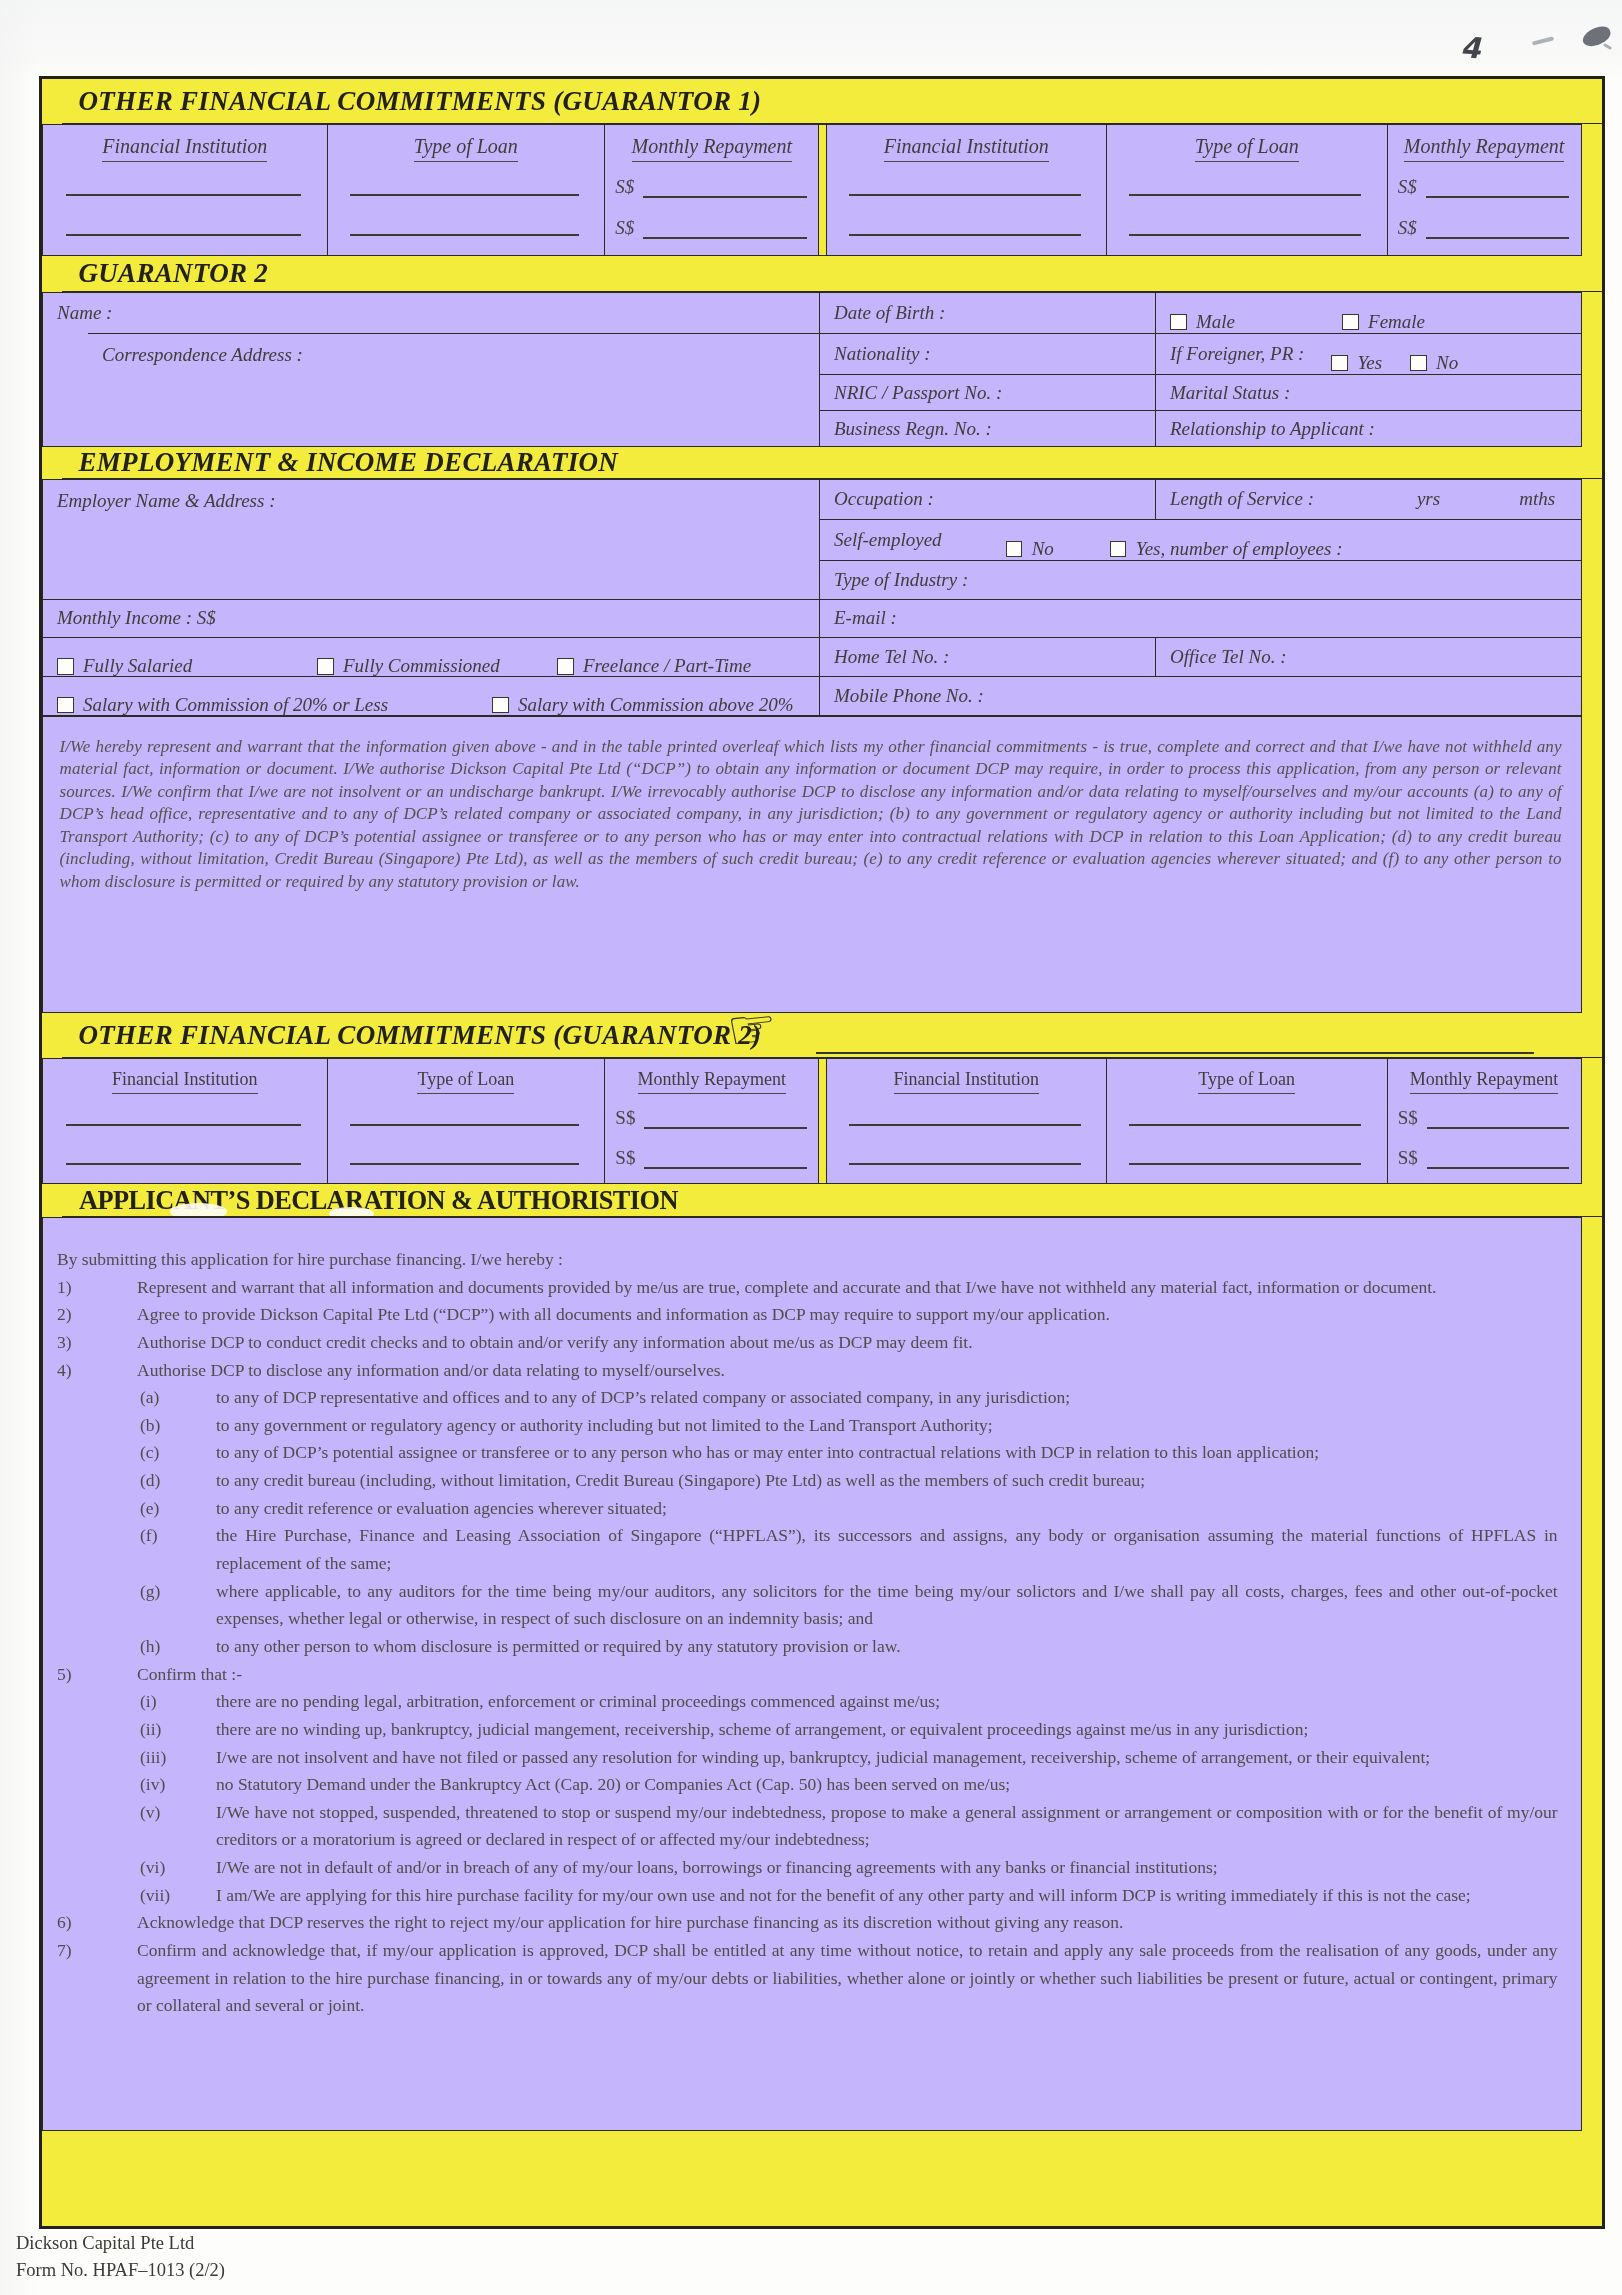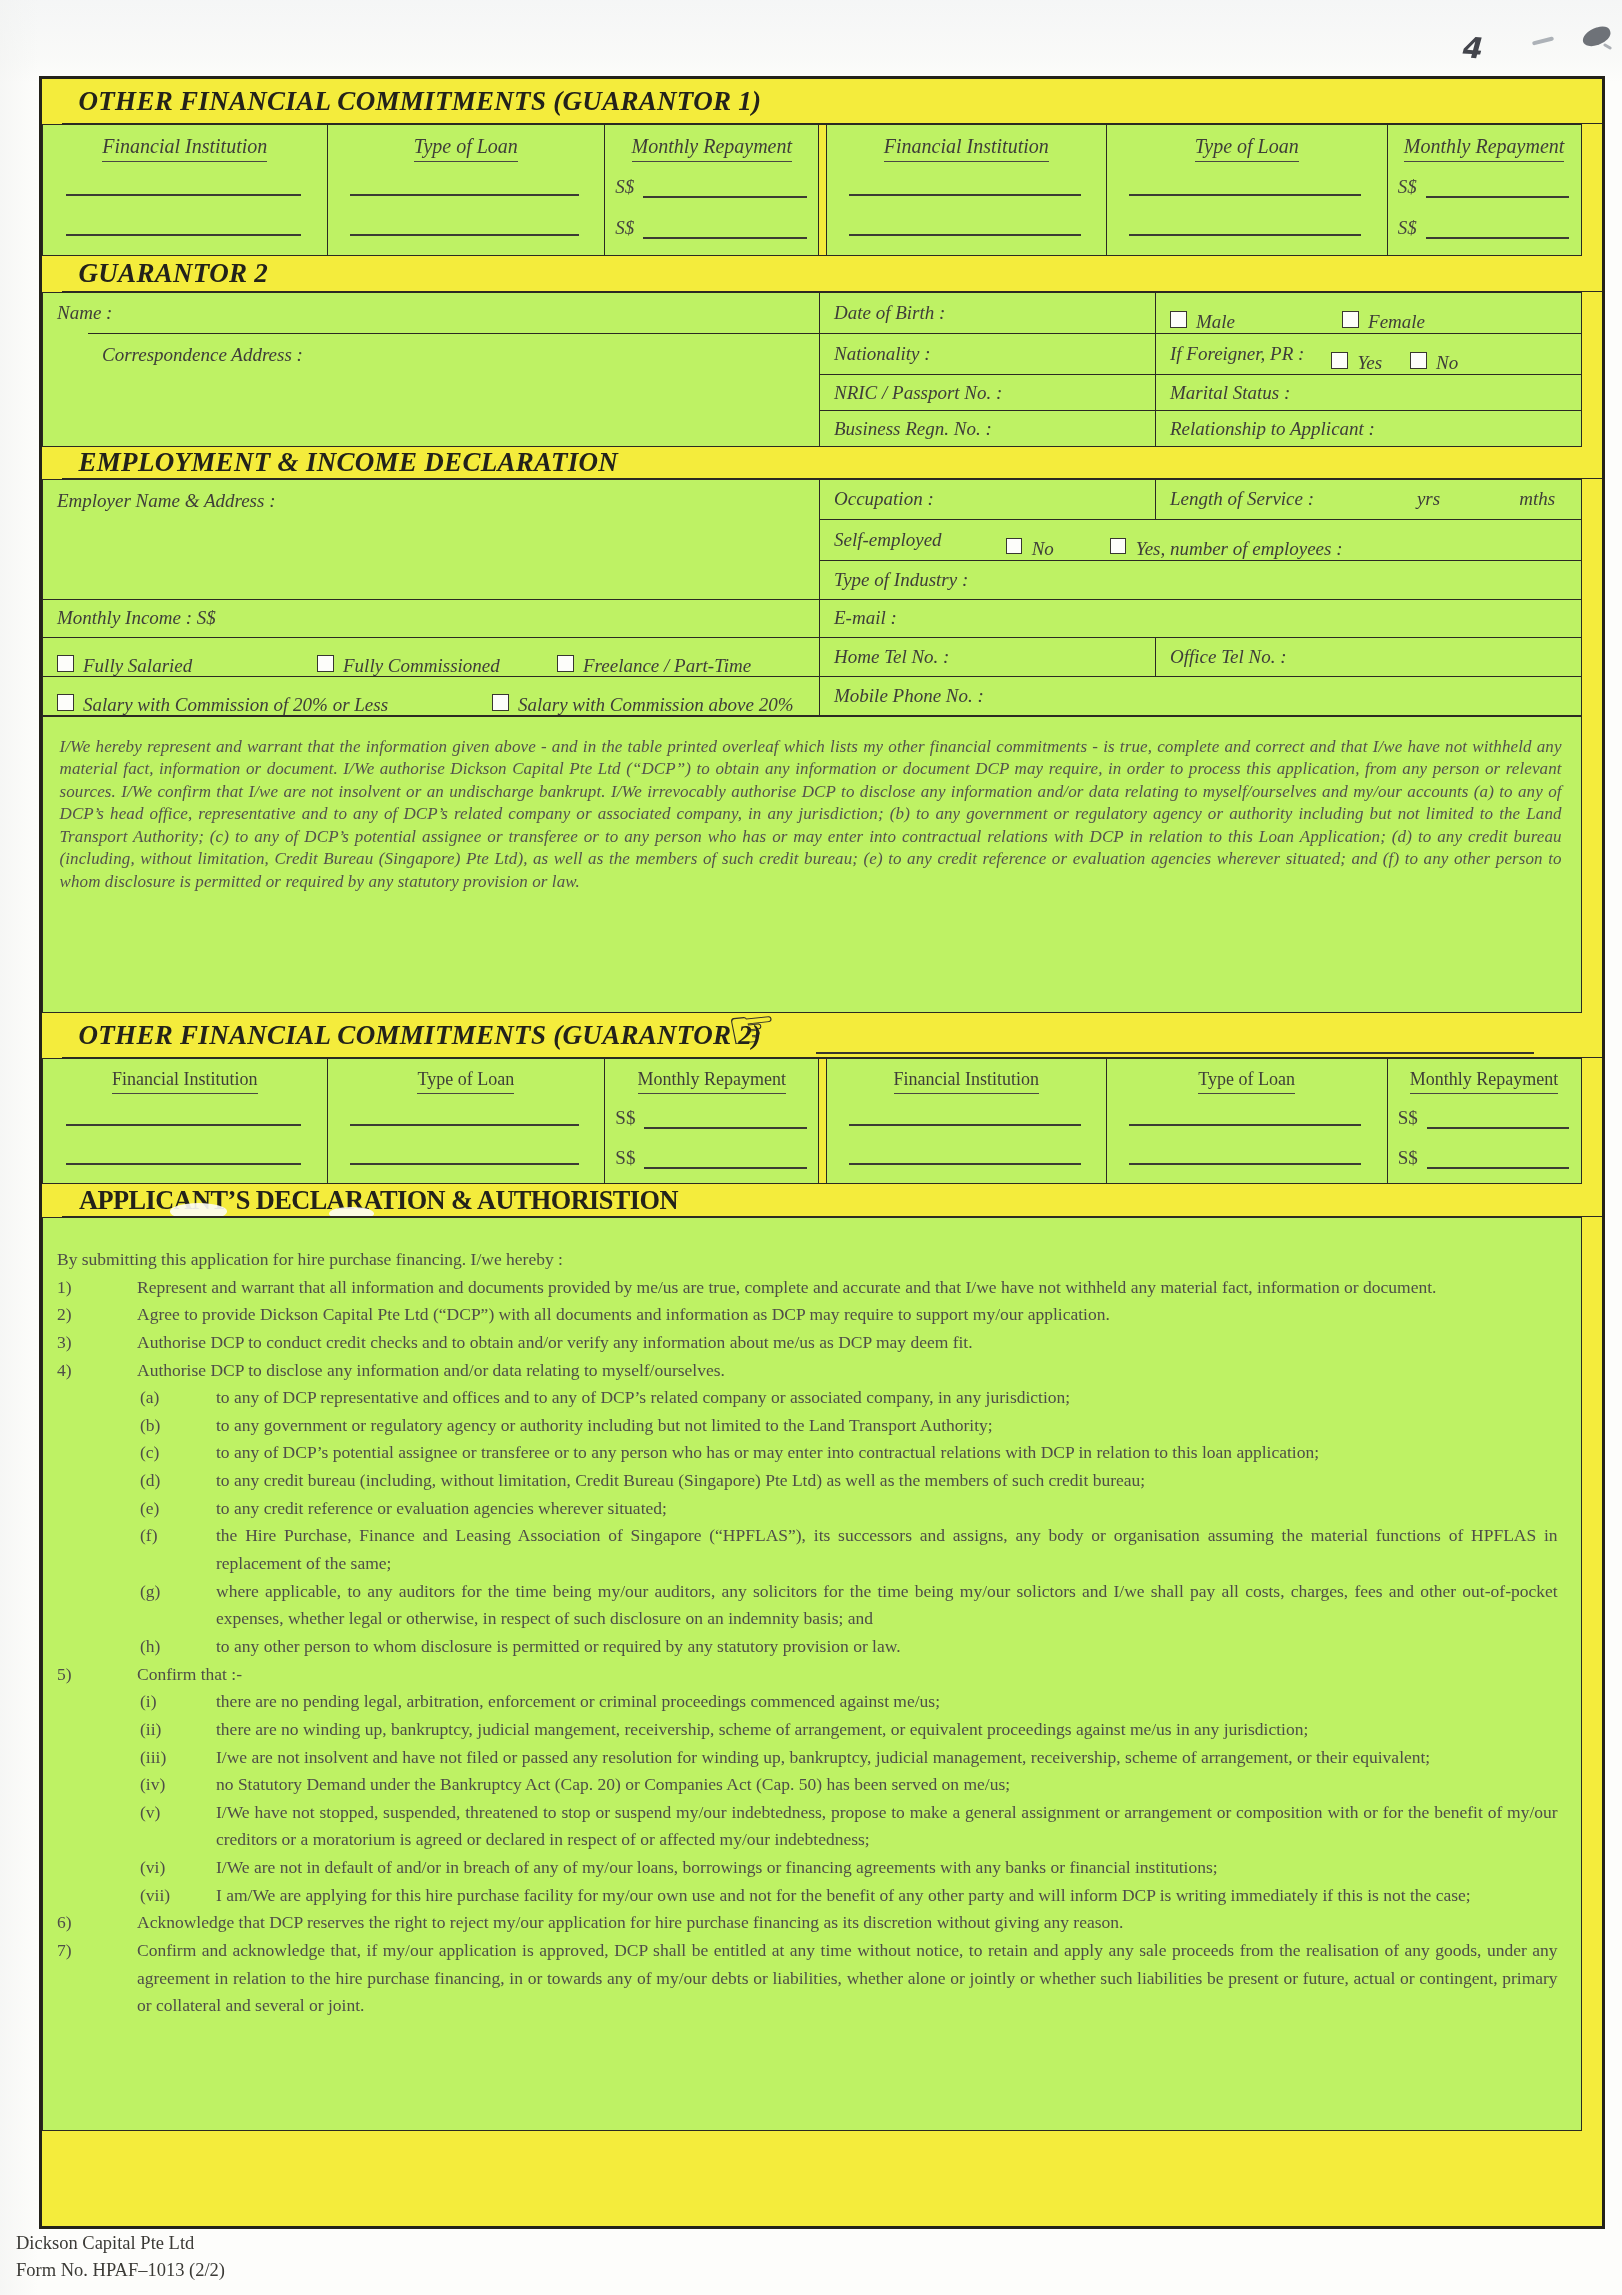--- a/index.html
+++ b/index.html
@@ -36,21 +36,21 @@
   .bar.italic { font-style:italic; font-weight:bold; font-size:27px; letter-spacing:0.3px; }
   .b1 { height:45px; }
   .b2 { height:36px; font-size:28px; }
   .b3 { height:32px; font-size:25.4px; }
   .b4 { height:45px; }
   .b5 { height:33px; font-weight:bold; font-size:28px; letter-spacing:-0.6px; }
   .b5 .t { transform:scaleX(.94); transform-origin:left center; display:inline-block; }
   .blotch { position:absolute; background:#fdfdf6; border-radius:50%; opacity:.9; }
   
   .wb {
-    background:#bef264;
+    background:#c4b5fd;
     border:1.9px solid #2b2a22;
     margin-right:20.4px;
     position:relative;
   }
   
   .t-ofc1 { height:132px; }
   .t-ofc2 { height:126px; }
   .ofc { display:flex; height:100%; }
   .ofc-sub { display:flex; height:100%; }
   .ofc-sub.a { flex:1222; }
@@ -76,21 +76,21 @@
   
   .t-g2 { height:155px; }
   .g2 { display:grid; height:100%; grid-template-columns:776px 336px 1fr; grid-template-rows:repeat(4,1fr); }
   .t-emp { height:237px; }
   .emp { display:grid; height:100%; grid-template-columns:776px 336px 1fr; grid-template-rows:repeat(6,1fr); }
   .cell { display:flex; align-items:center; padding-left:14px; font-style:italic; font-size:19px; color:#3f3e39; }
   .cell.top { align-items:flex-start; padding-top:10.2px; }
   .bl { border-left:1.9px solid #2b2a22; }
   .bt { border-top:1.9px solid #2b2a22; }
   .cb { display:inline-block; width:16.5px; height:16.5px; border:1.9px solid #38372f; margin-right:9.5px; flex:none; background:#fdfdfa; }
-  .cbg { display:inline-flex; align-items:flex-start;margin-top:18px; }
+  .cbg { display:inline-flex; align-items:center;margin-top:18px; }
   
   .t-para { height:297px; font-size:17px; }
   .para {
     padding:19px 19px 0 16.5px;
     font-style:italic; text-align:justify;
     line-height:1.32; color:#54534c; letter-spacing:0.1px;
   }
   .hand {
     position:absolute; left:684px; top:279px;
     font-family:"DejaVu Sans", sans-serif;

